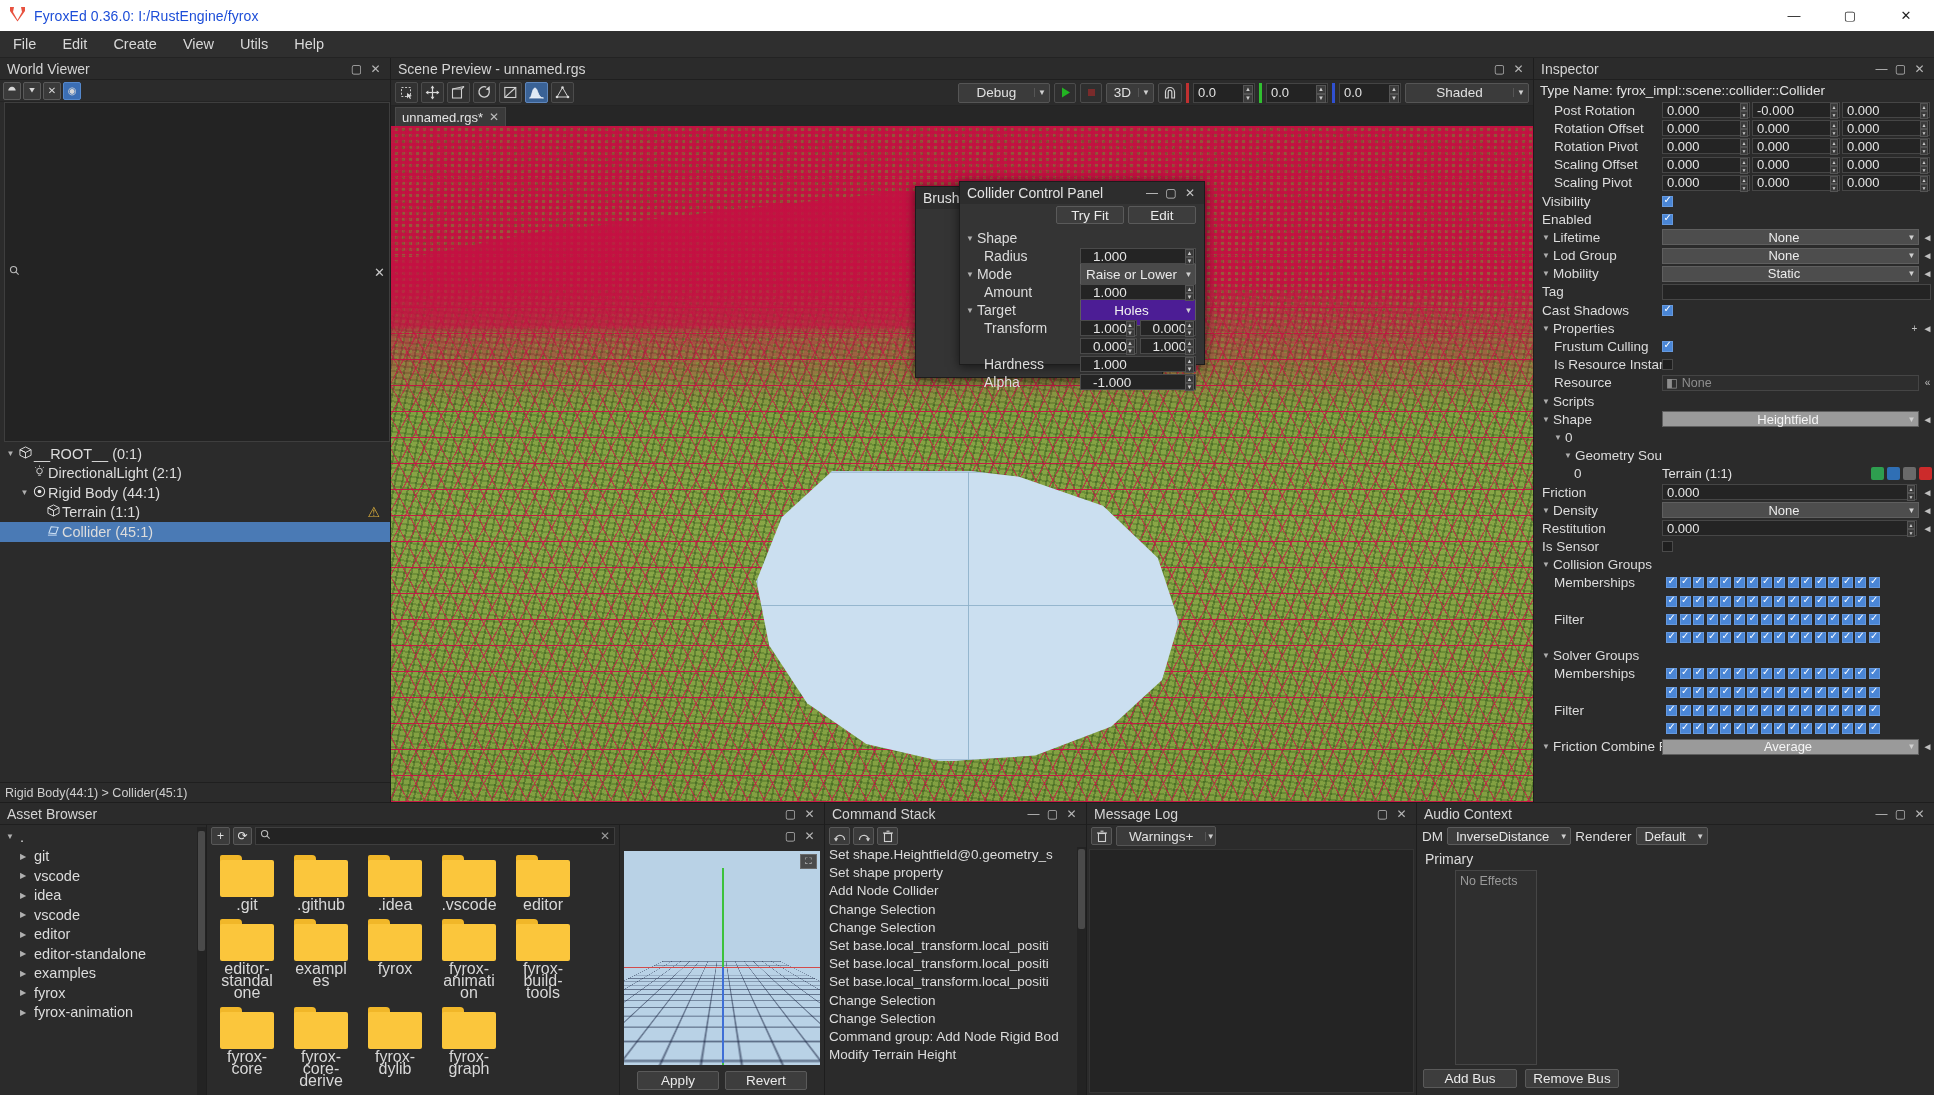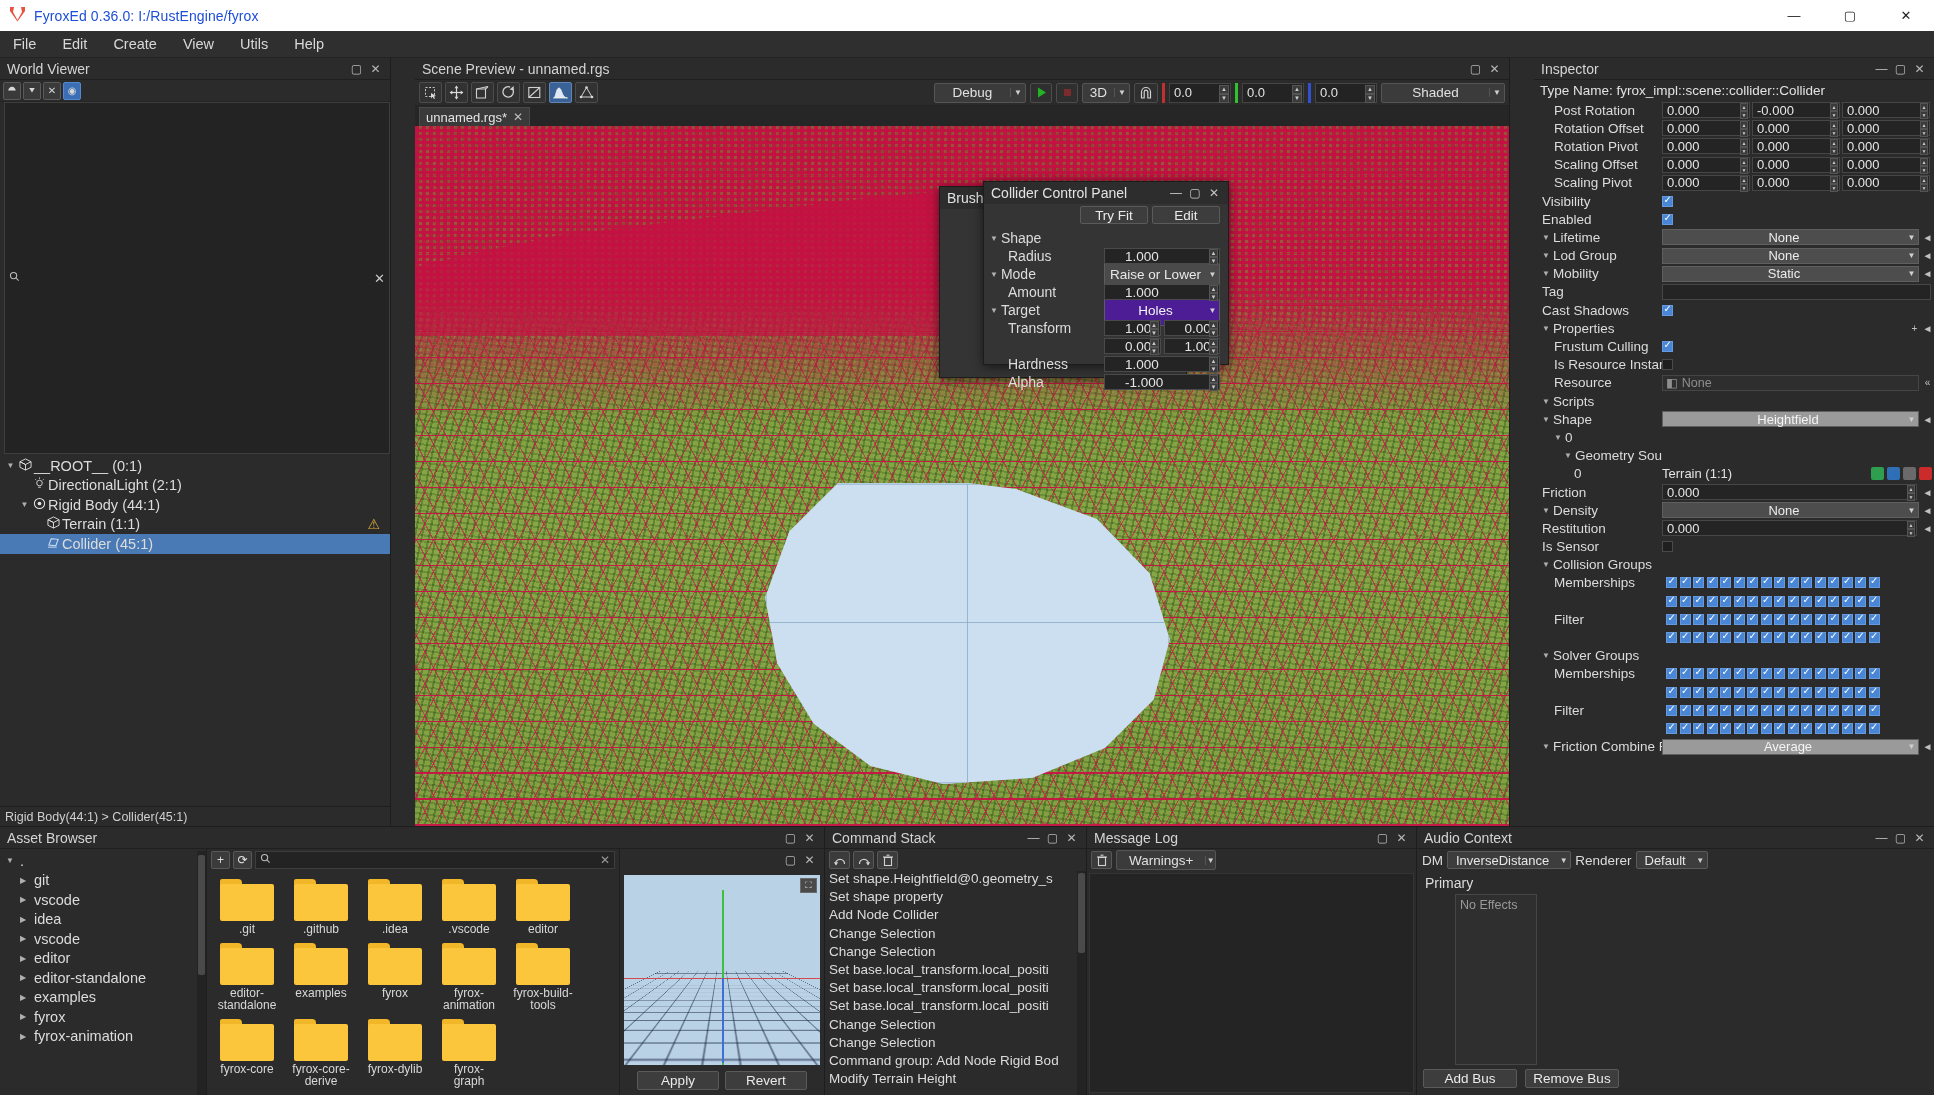--- a/index.html
+++ b/index.html
@@ -21,21 +21,21 @@
   .titlebar .logo { width:34px; text-align:center; font-size:18px; color:#e8523f; line-height:1; }
   .titlebar .tt { font-size:14px; color:#1d4ed8; letter-spacing:.1px;text-align:right;}
   .titlebar .spacer { flex:1; }
   .winbtn { width:56px; height:31px; display:flex; align-items:center; justify-content:center; color:#222; font-size:13px;}
 
   
   .menubar { height:27px; background:#2f2f2f; display:flex; align-items:center; flex:0 0 27px; border-bottom:1px solid #232323;}
   .menubar .mi { padding:0 13px; height:27px; line-height:27px; font-size:14.5px; color:#d8d8d8; }
 
   
-  .mid { flex:1 1 auto; display:flex; min-height:0;gap:24px; }
+  .mid { flex:1 1 auto; display:flex; min-height:0; }
   .bottom { flex:0 0 262px; display:flex; border-top:1px solid #1d1d1d; }
 
   .panel { background:#2b2b2b; display:flex; flex-direction:column; min-width:0; min-height:0;}
   .ptitle {
     height:22px; flex:0 0 22px; background:#2b2b2b; display:flex; align-items:center;
     font-size:14px; color:#d4d4d4; padding-left:7px; border-bottom:1px solid #1f1f1f;
   }
   .ptitle .t { flex:1; white-space:nowrap; overflow:hidden; }
   .ptbtns { display:flex; gap:2px; padding-right:6px; color:#b9b9b9; font-size:12px;}
   .ptbtns span { width:17px; text-align:center; }
@@ -128,21 +128,21 @@
   .fl-title .t { flex:1; white-space:nowrap;}
   .fl-title .btns { display:flex; gap:1px; padding-right:5px; color:#c4c4c4; font-size:12px;}
   .fl-title .btns span { width:18px; text-align:center;}
   .fbody { padding:2px 0 6px 0;}
   .frow { height:18px; display:flex; align-items:center; font-size:14px; color:#dcdcdc; }
   .frow .lbl { width:120px; padding-left:6px; display:flex; align-items:center; white-space:nowrap; }
   .frow .lbl .ar { font-size:8px; color:#b0b0b0; margin-right:3px;}
   .frow .lbl.ind { padding-left:24px;}
   .fld {
     flex:1; margin-right:8px; height:16px; background:#242424; border:1px solid #4a4a4a;
-    display:flex; align-items:center; padding-left:20px; font-size:13.5px; color:#e4e4e4; position:relative;
+    display:flex; align-items:center; padding-left:12px; font-size:13.5px; color:#e4e4e4; position:relative;
   }
   .fld .sp { position:absolute; right:1px; top:0; bottom:0; width:9px; display:flex; flex-direction:column; }
   .fld .sp i { flex:1; background:#3a3a3a; border:1px solid #545454; font-style:normal; font-size:6px; line-height:6px; text-align:center; color:#c9c9c9;}
   .dd { flex:1; margin-right:8px; height:32px; background:#4a4a4a; border:1px solid #5d5d5d; display:flex; align-items:center; }
   .dd .l { flex:1; text-align:center; font-size:13.5px; color:#e8e8e8;}
   .dd .c { width:13px; text-align:center; font-size:8px; color:#d0d0d0;}
   .dd.light { background:#4c1d95; }
   .dd.light .l { color:#f2f2f2;}
   .btnrow { display:flex; gap:4px; justify-content:flex-end; padding:2px 8px 3px 0;}
   .pbtn { height:18px; min-width:68px; background:#3d3d3d; border:1px solid #5a5a5a; border-radius:2px;
@@ -188,21 +188,21 @@
   .ab-right { flex:1; display:flex; flex-direction:column; min-width:0;}
   .ab-bar { height:22px; flex:0 0 22px; display:flex; align-items:center; gap:3px; padding:0 4px; }
   .ab-bar .sq { width:19px; height:18px; background:#3b3b3b; border:1px solid #585858; border-radius:2px; display:flex;align-items:center;justify-content:center; font-size:12px; color:#e0e0e0;}
   .ab-search { flex:1; height:18px; background:#232323; border:1px solid #3e3e3e; display:flex; align-items:center; padding:0 4px; color:#9a9a9a; font-size:12px;}
   .ab-search input { flex:1; background:transparent; border:0; outline:0; color:#ddd; font-size:12px; font-family:inherit;}
   .grid { flex:1; display:flex; flex-wrap:wrap; align-content:flex-start; gap:8px 14px; padding:8px 10px; overflow:hidden;}
   .ast { width:60px; display:flex; flex-direction:column; align-items:center; gap:2px;}
   .folder { width:54px; height:42px; position:relative;}
   .folder .tab { position:absolute; left:0; top:0; width:22px; height:7px; background:#f1b729; border-radius:2px 4px 0 0;}
   .folder .bd { position:absolute; left:0; top:5px; width:54px; height:37px; background:#fbc63c; border-radius:2px;}
-  .ast .nm { font-size:12px; color:#d8d8d8; text-align:center; line-height:12px; word-break:break-word;}
+  .ast .nm { font-size:16px; color:#d8d8d8; text-align:center; line-height:12px; word-break:break-word;}
   .ab-prev { width:205px; flex:0 0 205px; border-left:1px solid #1f1f1f; display:flex; flex-direction:column; background:#2b2b2b;}
   .prevbox { flex:1; margin:4px; background:#b9d2e6; position:relative; overflow:hidden;}
   .prevgrid { position:absolute; left:-10%; right:-10%; bottom:-25%; height:120%;
      background:
        repeating-linear-gradient(90deg, rgba(20,30,60,.55) 0 1px, transparent 1px 18px),
        repeating-linear-gradient(0deg, rgba(20,30,60,.55) 0 1px, transparent 1px 10px);
      transform:perspective(110px) rotateX(62deg);}
   .prevbox .vl { position:absolute; left:50%; top:8%; bottom:0; width:1.5px; background:#3cc23c;}
   .prevbox .hl { position:absolute; left:0; right:0; top:54%; height:1.5px; background:#d34b4b;}
   .prevbox .bl { position:absolute; left:50%; top:54%; height:45%; width:1.5px; background:#3f6fd6;}

